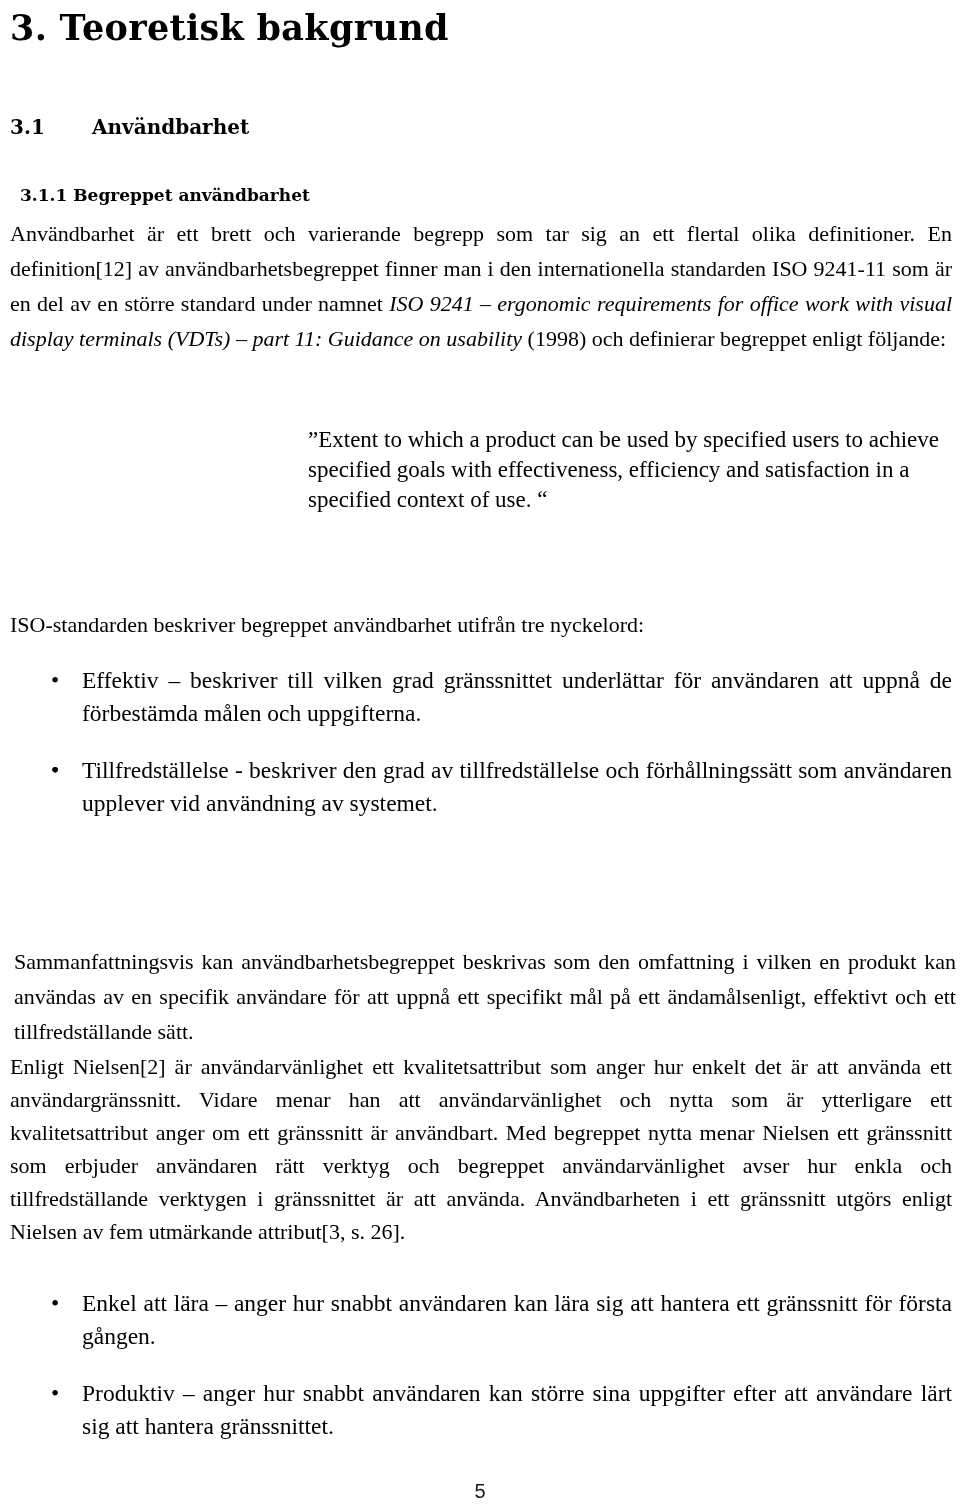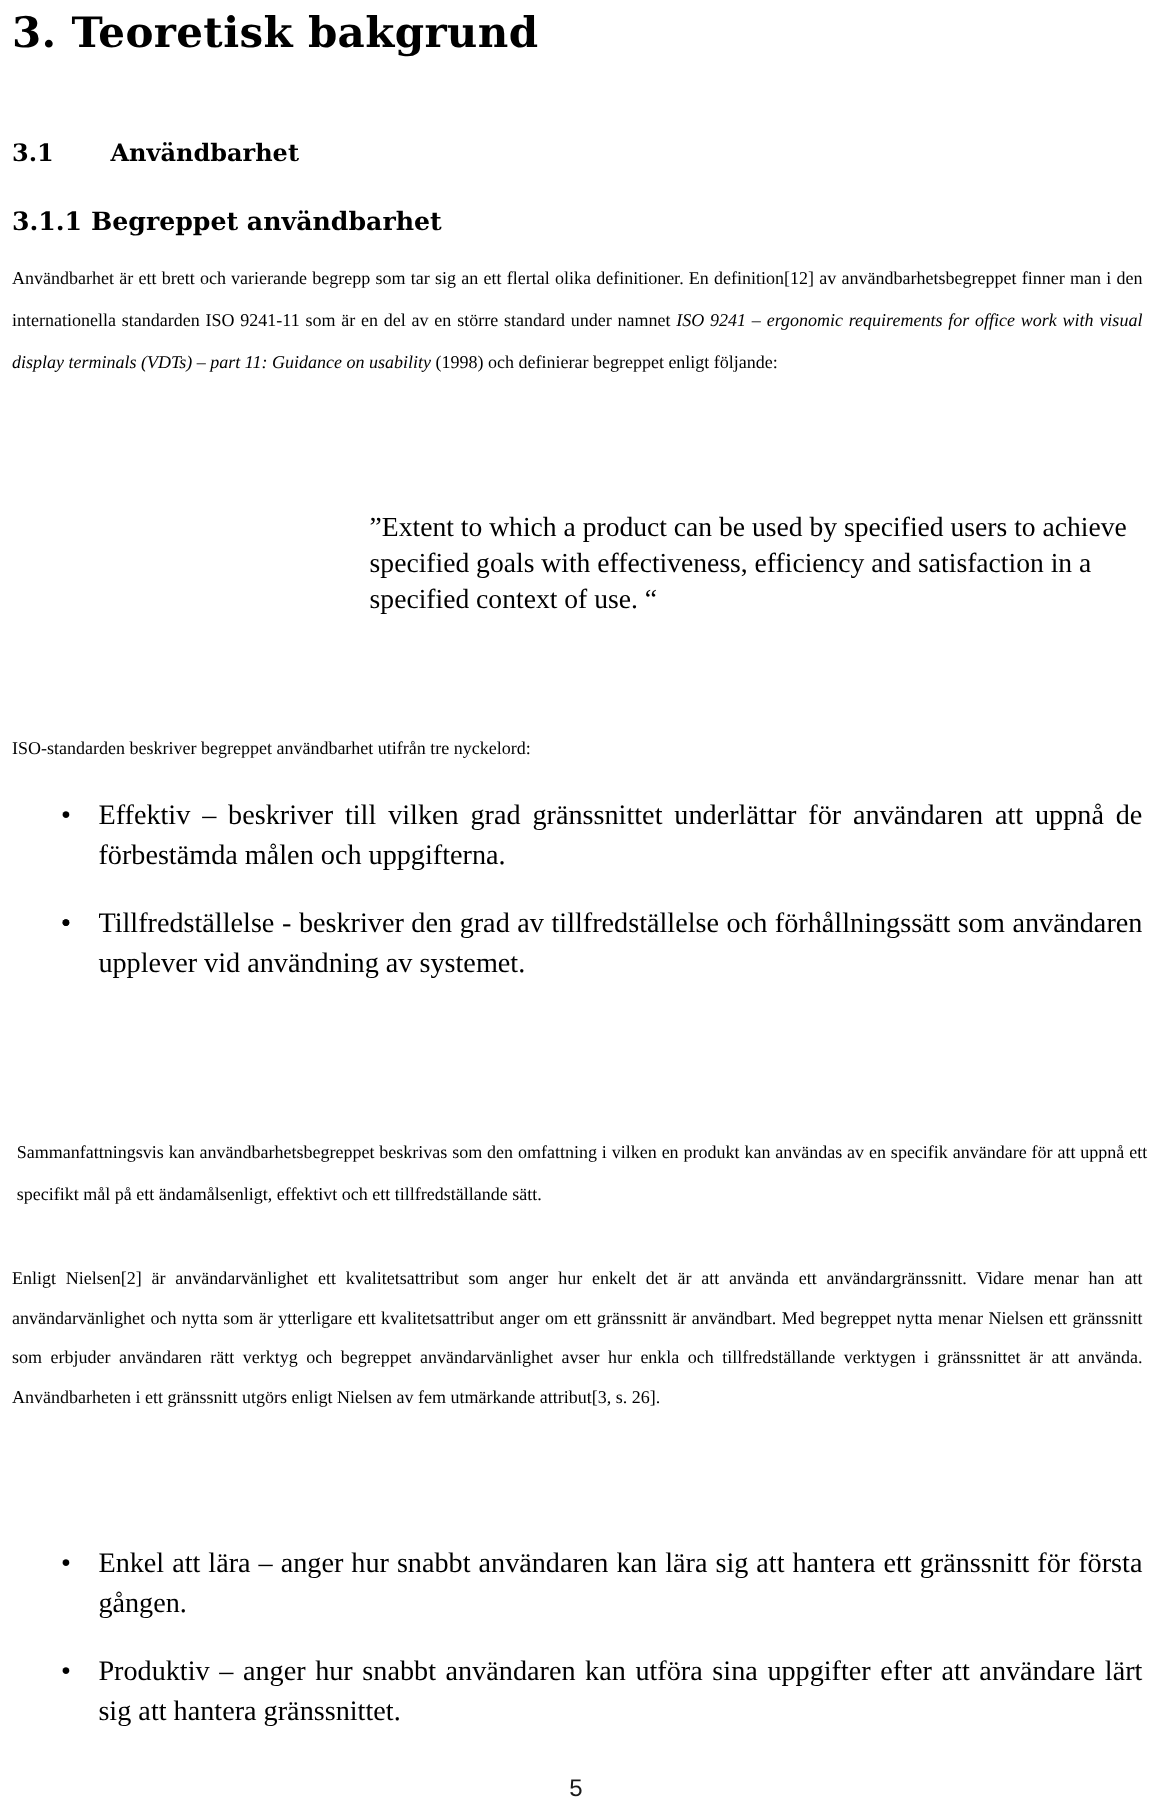--- a/index.html
+++ b/index.html
@@ -43,31 +43,31 @@
     top: 106px;
     left: 10px;
   }
   .h-section .num {
     display: inline-block;
     min-width: 82px;
   }
   .h-subsection {
     font-family: "DejaVu Serif", "Liberation Serif", serif;
     font-weight: bold;
-    font-size: 21px;
+    font-size: 17px;
     line-height: 26px;
-    margin: 0;
+    margin: 10px;
     position: absolute;
     top: 168px;
     left: 10px;
   }
 
   
   .body-text {
-    font-size: 15px;
+    font-size: 22px;
     line-height: 35px;
     text-align: justify;
     text-justify: inter-word;
     margin: 0;
   }
   .body-text .it {
     font-style: italic;
   }
 
   #para-intro {
@@ -218,19 +218,19 @@
 
   <p id="para-nielsen" class="body-text">Enligt Nielsen[2] är användarvänlighet ett kvalitetsattribut som anger hur enkelt det är att använda ett användargränssnitt. Vidare menar han att användarvänlighet och nytta som är ytterligare ett kvalitetsattribut anger om ett gränssnitt är användbart. Med begreppet nytta menar Nielsen ett gränssnitt som erbjuder användaren rätt verktyg och begreppet användarvänlighet avser hur enkla och tillfredställande verktygen i gränssnittet är att använda. Användbarheten i ett gränssnitt utgörs enligt Nielsen av fem utmärkande attribut[3, s. 26].</p>
 
   <ul id="list-attributes" class="bullet-list">
     <li class="bullet-item">
       <span class="bullet-dot">•</span>
       <span>Enkel att lära – anger hur snabbt användaren kan lära sig att hantera ett gränssnitt för första gången.</span>
     </li>
     <li class="bullet-item">
       <span class="bullet-dot">•</span>
-      <span>Produktiv – anger hur snabbt användaren kan utföra sina uppgifter efter att användare lärt sig att hantera gränssnittet.</span>
+      <span>Produktiv – anger hur snabbt användaren kan större sina uppgifter efter att användare lärt sig att hantera gränssnittet.</span>
     </li>
   </ul>
 
   <div id="page-number">5</div>
 
 </div>
 
 </body></html>

